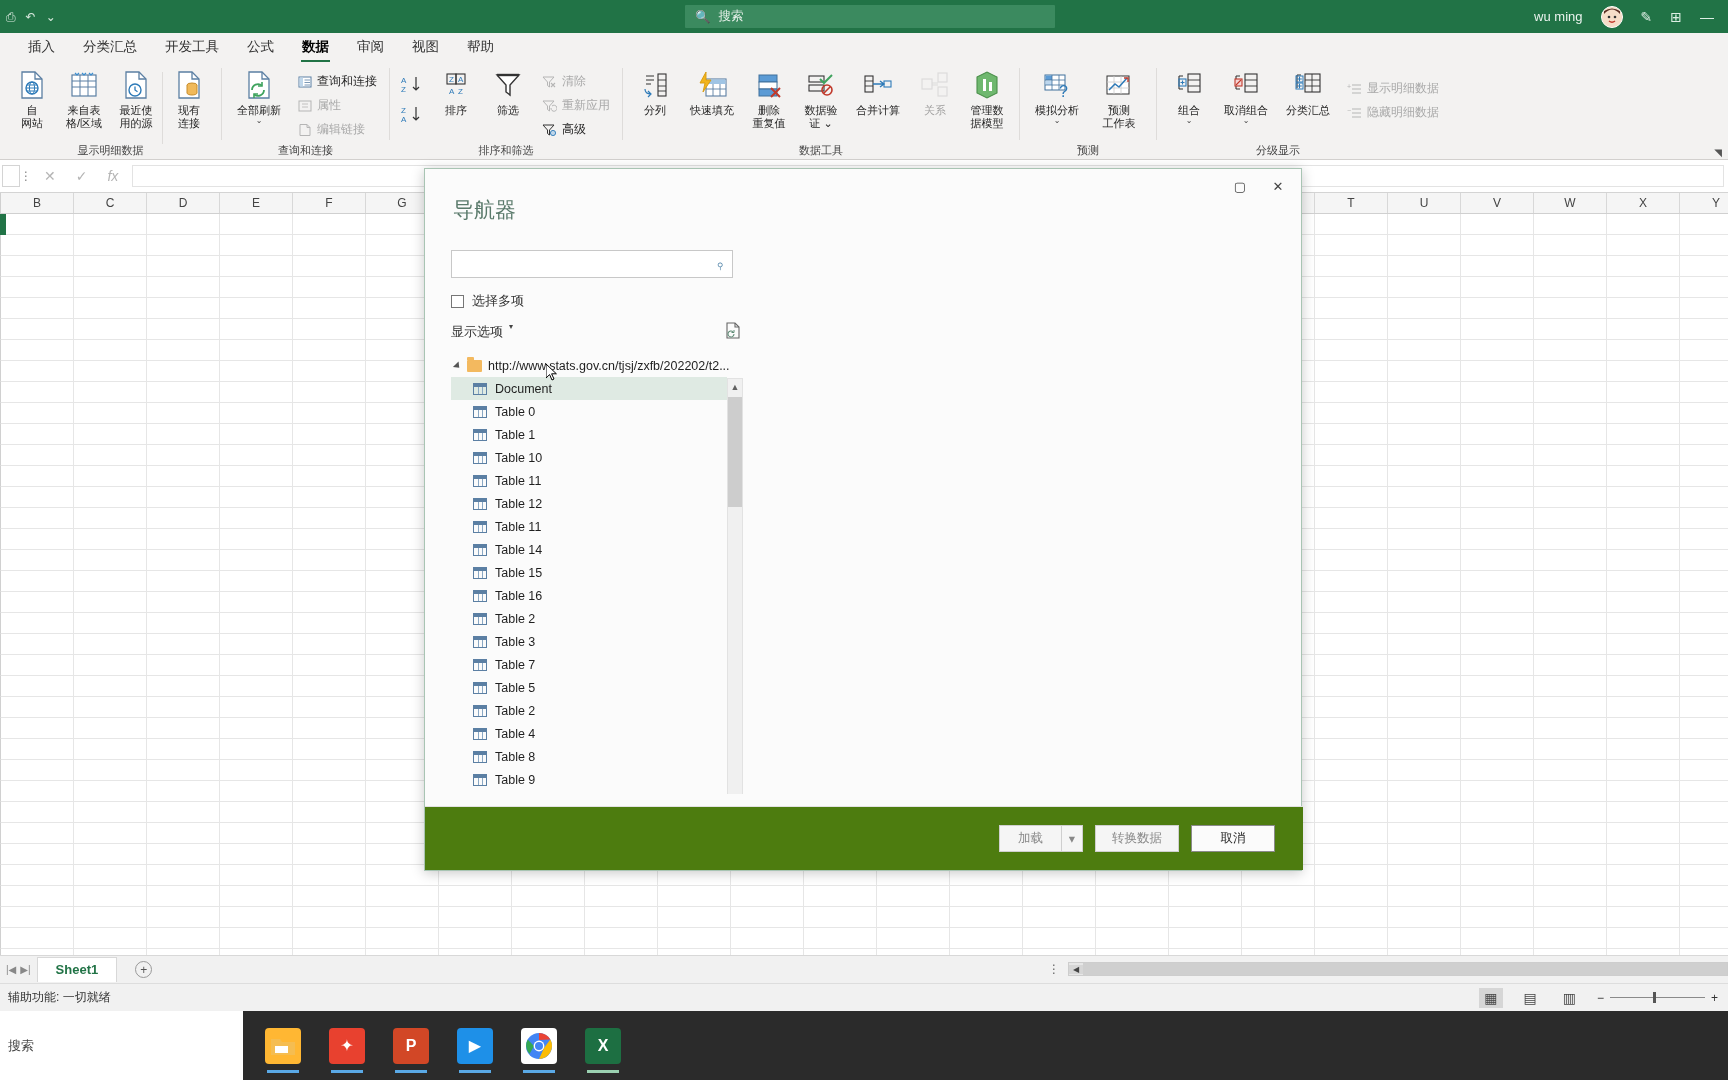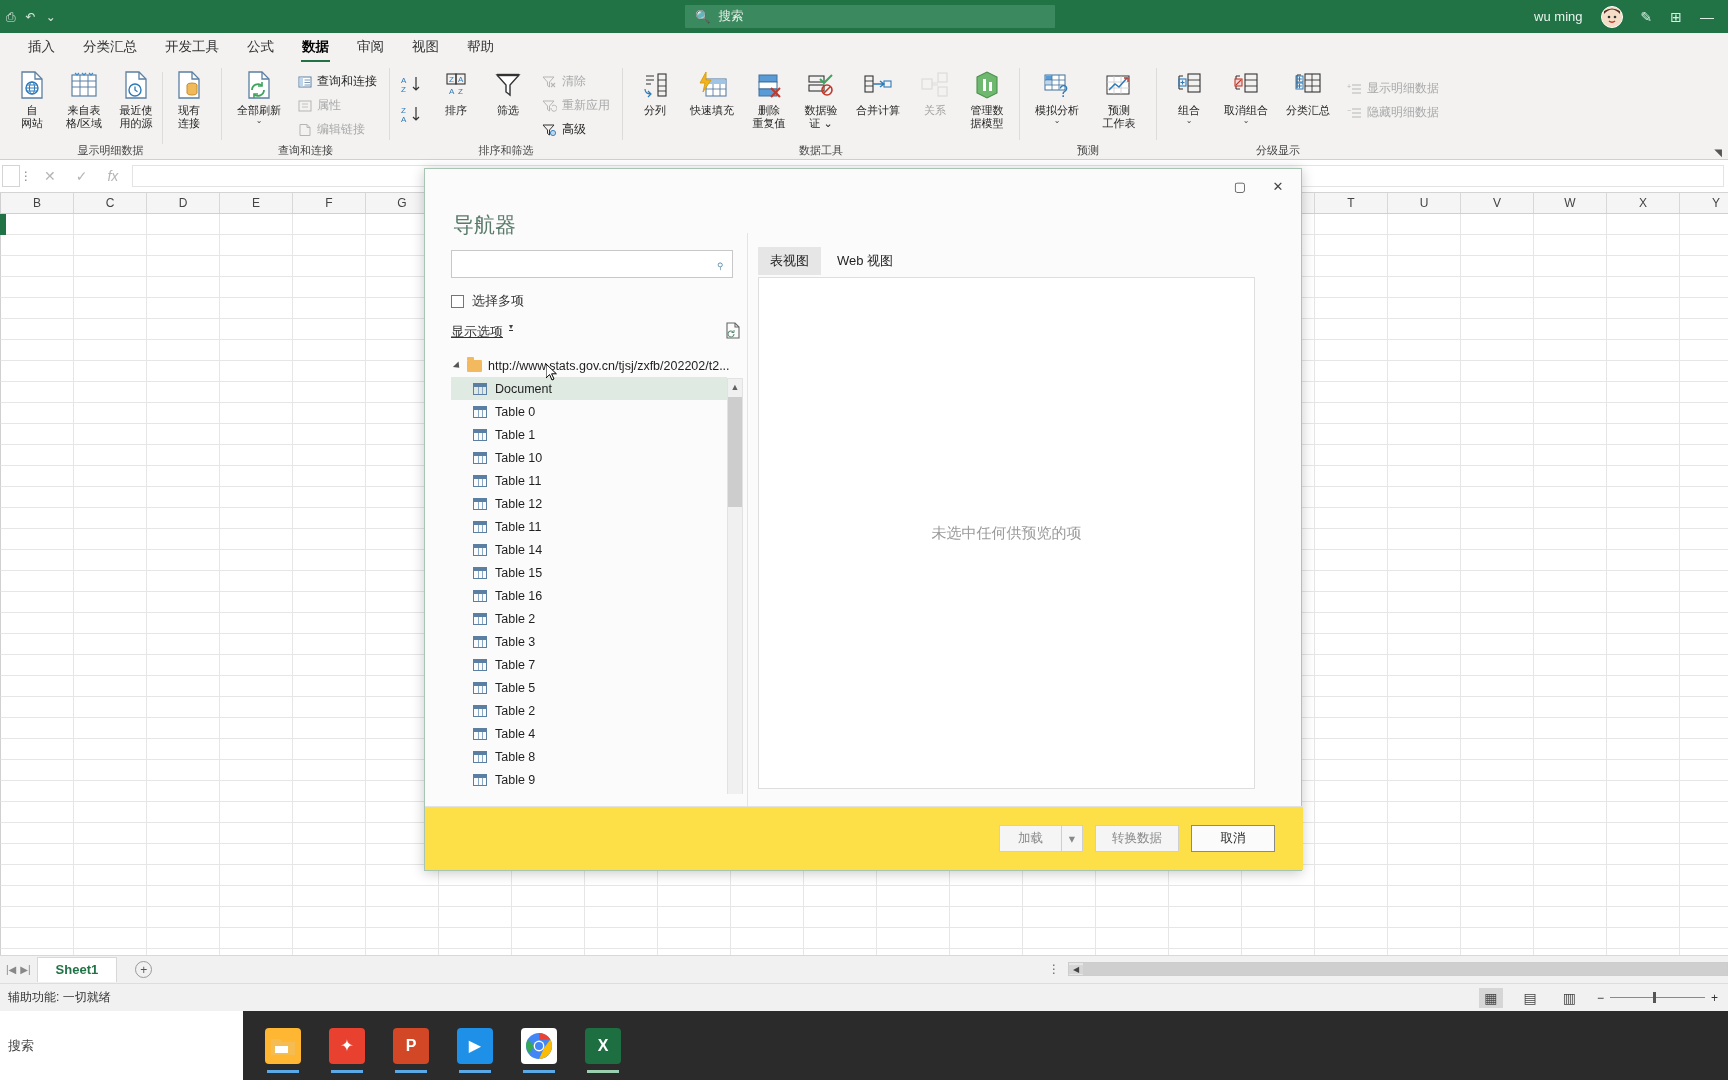--- a/index.html
+++ b/index.html
@@ -166,36 +166,36 @@
 
   
   .nav-dialog {
     position: absolute; left: 424px; top: 168px; width: 878px; height: 703px;
     background: #fbfbfb; border: 1px solid #a8c4b3;
     box-shadow: 0 2px 12px rgba(0,0,0,.22);
   }
   .nav-titlebar { height: 34px; display: flex; justify-content: flex-end; align-items: center; padding-right: 6px; gap: 4px; }
   .nav-win-btn { width: 34px; height: 26px; display: flex; align-items: center; justify-content: center;
     font-size: 13px; color: #444; }
-  .nav-heading { position: absolute; left: 28px; top: 42px; font-size: 21px; color: #5a7a6b; }
+  .nav-heading { position: absolute; left: 28px; top: 27px; font-size: 21px; color: #5a7a6b; }
   .nav-body { position: absolute; left: 0; top: 64px; width: 878px; height: 575px; display: flex; }
   .nav-left { width: 322px; padding: 17px 12px 0 26px; position: relative; }
   .nav-search {
     width: 282px; height: 28px; border: 1px solid #c8c8c8; background: #fff;
     display: flex; align-items: center; justify-content: flex-end; padding-right: 8px;
   }
   .nav-search input {
     flex: 1; border: none; outline: none; height: 24px; padding-left: 6px; font-size: 13px;
     font-family: "Liberation Sans", sans-serif; color: #333; background: transparent;
   }
   .mag { color: #4a7fa5; font-size: 14px; transform: rotate(-45deg); }
   .nav-check { display: flex; align-items: center; gap: 8px; margin-top: 14px; font-size: 13px; color: #333; }
   .cbox { width: 13px; height: 13px; border: 1px solid #767676; background: #fff; }
   .nav-options-row { display: flex; align-items: center; justify-content: space-between; width: 290px; margin-top: 12px; }
-  .nav-options { display: flex; align-items: flex-start; gap: 6px; font-size: 13px; color: #333; text-decoration: underline; }
+  .nav-options { display: flex; align-items: flex-start; gap: 6px; font-size: 13px; color: #333; }
   .refresh-ico { font-size: 14px; color: #5f8c76; }
   .nav-tree {
     margin-top: 12px; width: 294px; height: 440px; position: relative; overflow: hidden;
     background: #fbfbfb;
   }
   .tree-root { display: flex; align-items: center; gap: 6px; height: 23px; padding-left: 4px; font-size: 12.5px; color: #1f1f1f; }
   .tri { width: 0; height: 0; border-left: 5px solid #555; border-top: 4px solid transparent; border-bottom: 4px solid transparent;
     transform: rotate(45deg); margin-right: 1px; }
   .folder-ico {
     width: 15px; height: 12px; background: #f3b95f; border-radius: 1px; position: relative;
@@ -224,21 +224,21 @@
   .nav-tabs { display: flex; gap: 4px; margin-bottom: 0; }
   .nav-tab { font-size: 13px; color: #1f1f1f; padding: 5px 12px; }
   .nav-tab.active { background: #e6e6e6; }
   .preview-pane {
     margin-top: 2px; width: 497px; height: 512px; border: 1px solid #dedede; background: #fff;
     display: flex; align-items: center; justify-content: center;
   }
   .preview-msg { font-size: 15px; color: #9a9a9a; }
   .nav-footer {
     position: absolute; left: 0; bottom: 0; width: 878px; height: 64px;
-    background: #fde047; border-top: 1px solid #e2e2e2;
+    background: #4d7c0f; border-top: 1px solid #e2e2e2;
     display: flex; align-items: center; justify-content: flex-end; gap: 12px; padding-right: 28px;
   }
   .nbtn {
     height: 27px; min-width: 84px; border: 1px solid #cfcfcf; background: #f5f5f5;
     font-size: 12.5px; color: #888; display: flex; align-items: center; justify-content: center;
     font-family: "Liberation Sans", sans-serif;
   }
   .nbtn.split { min-width: 62px; border-right: none; }
   .nbtn.split-arrow { min-width: 22px; }
   .nbtn.primary { color: #1f1f1f; border-color: #8a8a8a; background: #fbfbfb; }
@@ -1848,29 +1848,20 @@
               </div>
             </div>
           <div class="tree-scroll">
             <span class="ts-arrow">▲</span>
             <div class="ts-thumb"></div>
 
           </div>
         </div>
       </div>
 
-      <div class="nav-right">
-        <div class="nav-tabs">
-          <div class="nav-tab active">表视图</div>
-          <div class="nav-tab">Web 视图</div>
-        </div>
-        <div class="preview-pane">
-          <span class="preview-msg">未选中任何供预览的项</span>
-        </div>
-      </div>
     </div>
 
     <div class="nav-footer">
       <div style="display:flex;">
         <div class="nbtn split">加载</div>
         <div class="nbtn split-arrow">▾</div>
       </div>
       <div class="nbtn">转换数据</div>
       <div class="nbtn primary">取消</div>
     </div>

